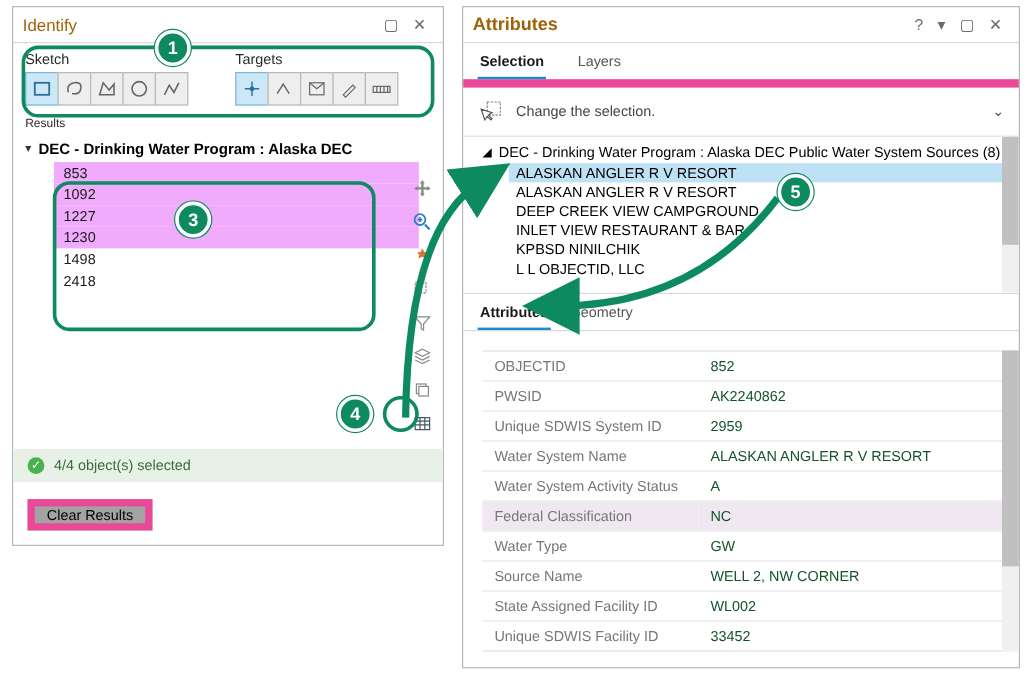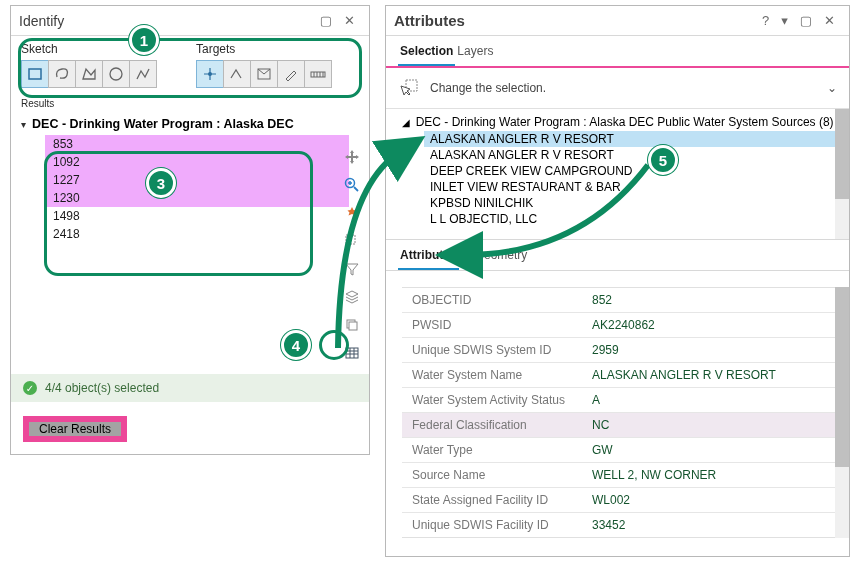--- a/index.html
+++ b/index.html
@@ -1,21 +1,21 @@
 <!DOCTYPE html>
 <html><head>
 <meta charset="utf-8">
 <style>
 *{box-sizing:border-box;margin:0;padding:0;font-family:'Segoe UI',Tahoma,sans-serif;font-size:12px}
 body{background:#fff;width:860px;height:562px;position:relative;overflow:hidden}
 .panel{position:absolute;border:1px solid #b8b8b8;background:#fff}
 .identify{left:10px;top:5px;width:360px;height:450px}
 .attrib{left:385px;top:5px;width:465px;height:552px}
 .titlebar{height:30px;display:flex;align-items:center;padding:4px 8px;border-bottom:1px solid #d8d8d8}
-.titlebar .t{font-size:14px;color:#404040}
+.titlebar .t{font-size:14px;color:#a16207}
 .titlebar .sp{flex:1}
 .titlebar .wc{color:#6a6a6a;padding:2px 6px;cursor:pointer;font-size:13px}
 .toolrow{display:flex;gap:40px;padding:6px 10px 8px}
 .tg-lbl{font-size:12px;color:#2a2a2a;margin-bottom:4px}
 .tg-btns{display:flex;gap:0}
 .tool{width:28px;height:28px;border:1px solid #b8b8b8;background:#eee;display:flex;align-items:center;justify-content:center;color:#555;cursor:pointer;margin-right:-1px}
 .tool.sel{background:#cce8f6;border-color:#7eb4d8}
 .tool svg{width:18px;height:18px}
 .sect{font-size:10px;padding:2px 10px;color:#2a2a2a}
 .layer-hdr{display:flex;align-items:center;gap:6px;padding:2px 10px;margin-top:4px}
@@ -24,21 +24,21 @@
 .results{margin:2px 20px 0 34px}
 .result-row{padding:2px 8px;border-bottom:0;cursor:pointer;color:#1a1a1a}
 .result-row.sel{background:#f0abfc}
 .side-tools{position:absolute;right:6px;top:140px;display:flex;flex-direction:column;gap:6px}
 .side-tools .st{width:22px;height:22px;display:flex;align-items:center;justify-content:center;color:#666;cursor:pointer}
 .side-tools .st svg{width:16px;height:16px}
 .status{position:absolute;left:0;right:0;bottom:52px;background:#e8f1e7;padding:7px 12px;display:flex;align-items:center;gap:8px;color:#3a6c3a}
 .status .chk{width:14px;height:14px;border-radius:50%;background:#4caf50;color:#fff;display:flex;align-items:center;justify-content:center;font-size:10px}
 .clear{position:absolute;left:12px;bottom:12px;border:6px solid #ec4899;background:#a3a3a3;padding:0 10px;cursor:pointer}
 
-.tabs{display:flex;gap:0;padding:4px 12px 0;border-bottom:2px solid #ec4899}
+.tabs{display:flex;gap:24px;padding:4px 12px 0;border-bottom:7px solid #ec4899}
 .tab{padding:4px 2px 6px;color:#555;cursor:pointer;border-bottom:2px solid transparent}
 .tab.act{color:#1a1a1a;border-bottom-color:#1c8cc8;font-weight:600}
 .chg-sel{display:flex;align-items:center;gap:10px;padding:10px 12px;color:#444;border-bottom:1px solid #e0e0e0}
 .chg-sel .expand{margin-left:auto;color:#555}
 .tree{padding:4px 4px 0 16px;height:130px;overflow:hidden;position:relative}
 .tree-hdr{display:flex;align-items:center;gap:6px;padding:2px 0}
 .tree-hdr .tri{font-size:10px}
 .tree-items{margin-left:22px}
 .tree-item{padding:1px 6px;cursor:pointer}
 .tree-item.sel{background:#bee1f5}

